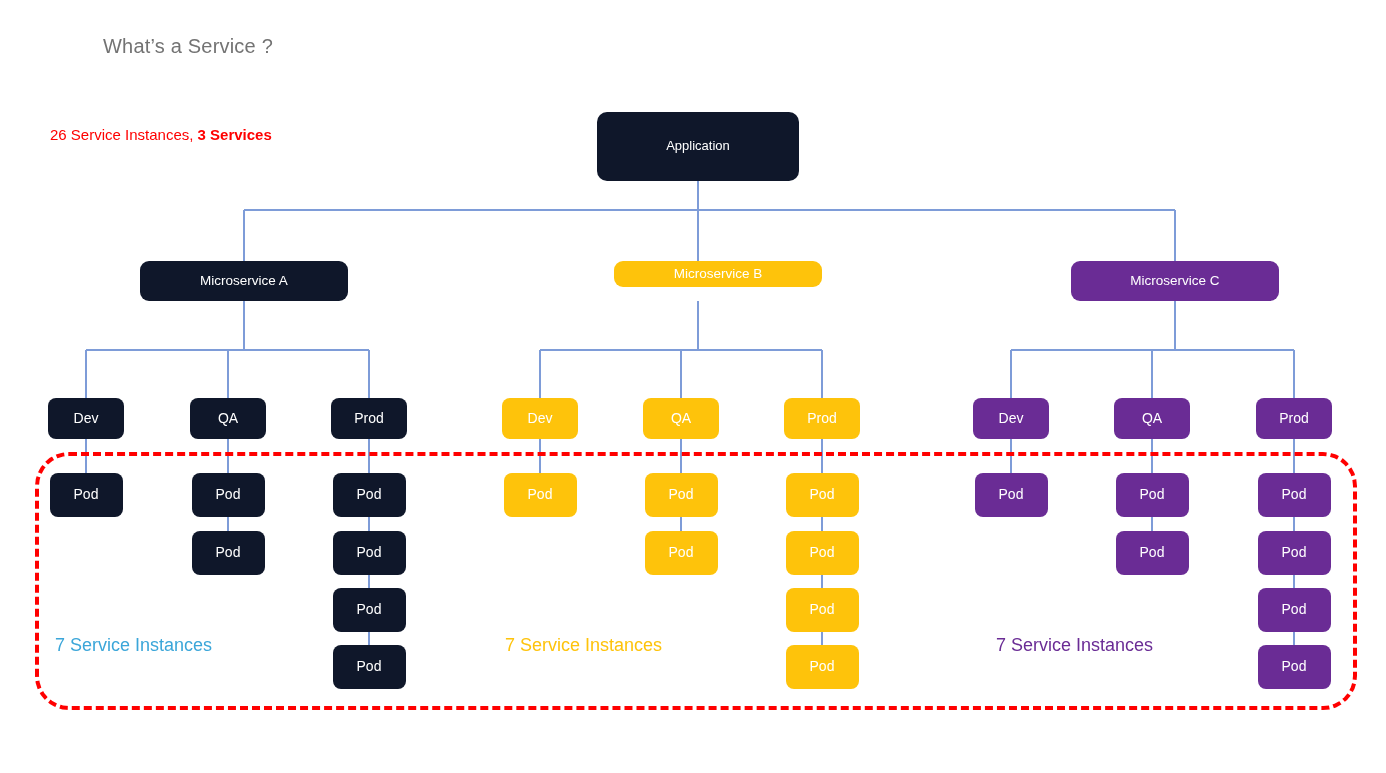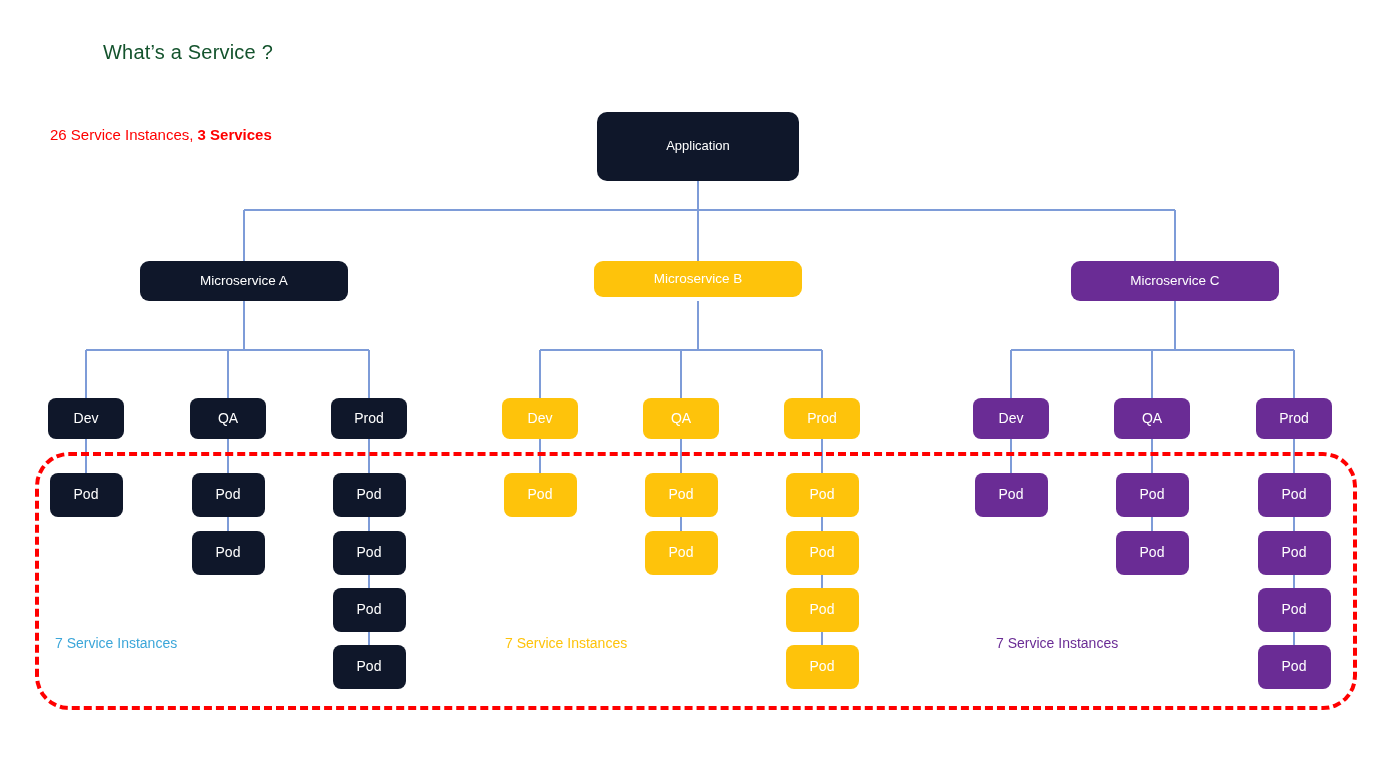--- a/index.html
+++ b/index.html
@@ -5,30 +5,30 @@
   html,body{margin:0;padding:0;background:#ffffff;}
   body{
     width:1386px;height:773px;position:relative;overflow:hidden;
     font-family:"Liberation Sans","DejaVu Sans",sans-serif;
     -webkit-font-smoothing:antialiased;
   }
   #canvas{position:absolute;inset:0;width:1386px;height:773px;}
 
   
   .title{
-    position:absolute;left:103px;top:41px;
-    font-size:20px;color:#14532d;letter-spacing:.2px;white-space:nowrap;
+    position:absolute;left:103px;top:35px;
+    font-size:20px;color:#737373;letter-spacing:.2px;white-space:nowrap;
   }
   .summary{
     position:absolute;left:50px;top:126px;
     font-size:15px;color:#FF0000;white-space:nowrap;
   }
   .summary b{font-weight:bold;}
   .inst-label{
-    position:absolute;font-size:14px;white-space:nowrap;top:635px;
+    position:absolute;font-size:18px;white-space:nowrap;top:635px;
   }
 
   
   .node{
     position:absolute;display:flex;align-items:center;justify-content:center;
     color:#ffffff;box-sizing:border-box;text-align:center;line-height:1.1;
   }
   .node.app{border-radius:10px;font-size:13px;}
   .node.ms{border-radius:9px;font-size:13.5px;}
   .node.env{border-radius:8px;font-size:14px;}
@@ -88,21 +88,21 @@
       <div class="line v" style="left: 368.2px; top: 439px; height: 34px;"></div>
       <div class="node pod c-blue" style="left: 332.5px; top: 473px; width: 73px; height: 44px;">Pod</div>
       <div class="line v" style="left: 368.2px; top: 517px; height: 14px;"></div>
       <div class="node pod c-blue" style="left: 332.5px; top: 531px; width: 73px; height: 44px;">Pod</div>
       <div class="line v" style="left: 368.2px; top: 575px; height: 13px;"></div>
       <div class="node pod c-blue" style="left: 332.5px; top: 588px; width: 73px; height: 44px;">Pod</div>
       <div class="line v" style="left: 368.2px; top: 632px; height: 13px;"></div>
       <div class="node pod c-blue" style="left: 332.5px; top: 645px; width: 73px; height: 44px;">Pod</div>
       <div class="inst-label t-blue" style="left: 55px;">7 Service Instances</div>
       <div class="line v" style="left: 697.2px; top: 210px; height: 51px;"></div>
-      <div class="node ms c-yellow" style="left: 594px; top: 261px; width: 208px; height: 36px; text-align: center;">Microservice B</div>
+      <div class="node ms c-yellow" style="left: 614px; top: 261px; width: 208px; height: 26px; text-align: center;">Microservice B</div>
       <div class="line v" style="left: 697.2px; top: 301px; height: 49px;"></div>
       <div class="line h" style="left: 540px; top: 349.2px; width: 282px;"></div>
       <div class="line v" style="left: 539.2px; top: 350px; height: 48px;"></div>
       <div class="node env c-yellow" style="left: 502px; top: 398px; width: 76px; height: 41px;">Dev</div>
       <div class="line v" style="left: 539.2px; top: 439px; height: 34px;"></div>
       <div class="node pod c-yellow" style="left: 503.5px; top: 473px; width: 73px; height: 44px;">Pod</div>
       <div class="line v" style="left: 680.2px; top: 350px; height: 48px;"></div>
       <div class="node env c-yellow" style="left: 643px; top: 398px; width: 76px; height: 41px;">QA</div>
       <div class="line v" style="left: 680.2px; top: 439px; height: 34px;"></div>
       <div class="node pod c-yellow" style="left: 644.5px; top: 473px; width: 73px; height: 44px;">Pod</div>

